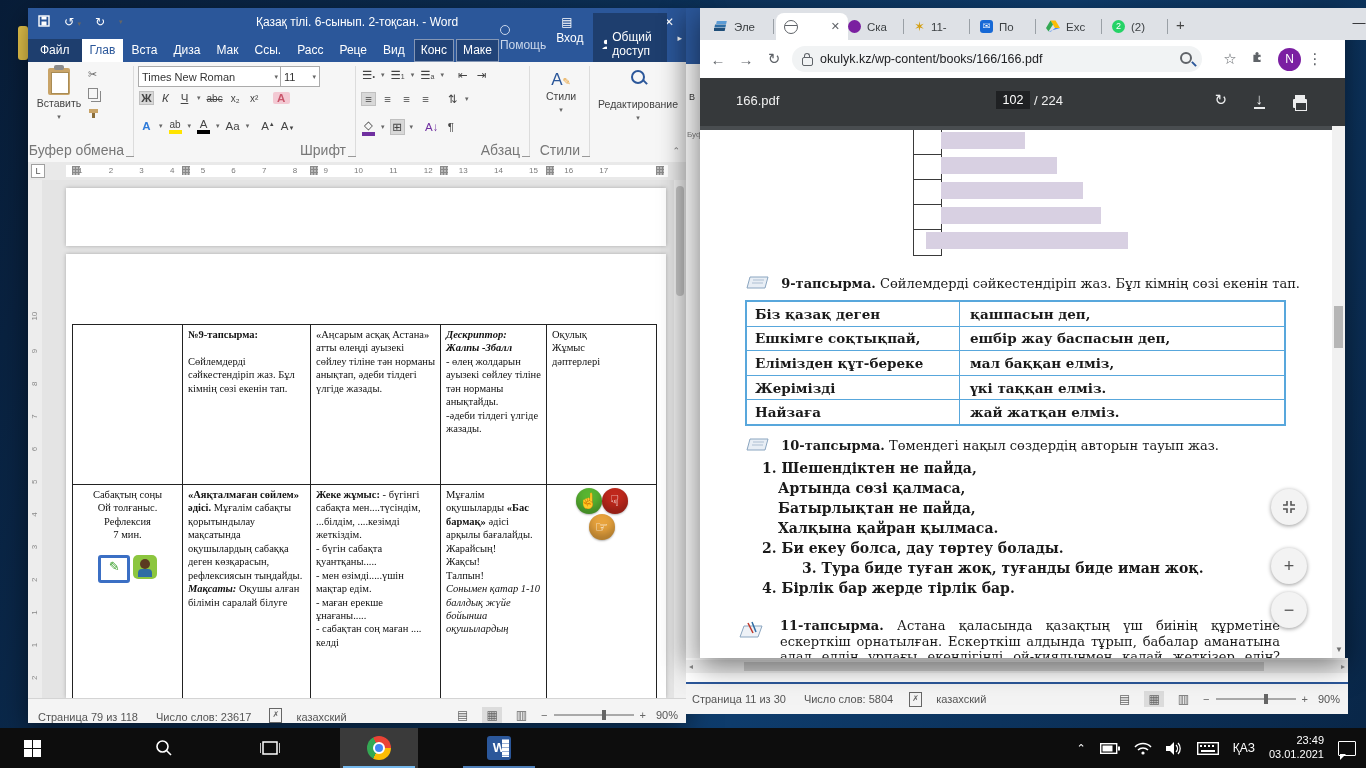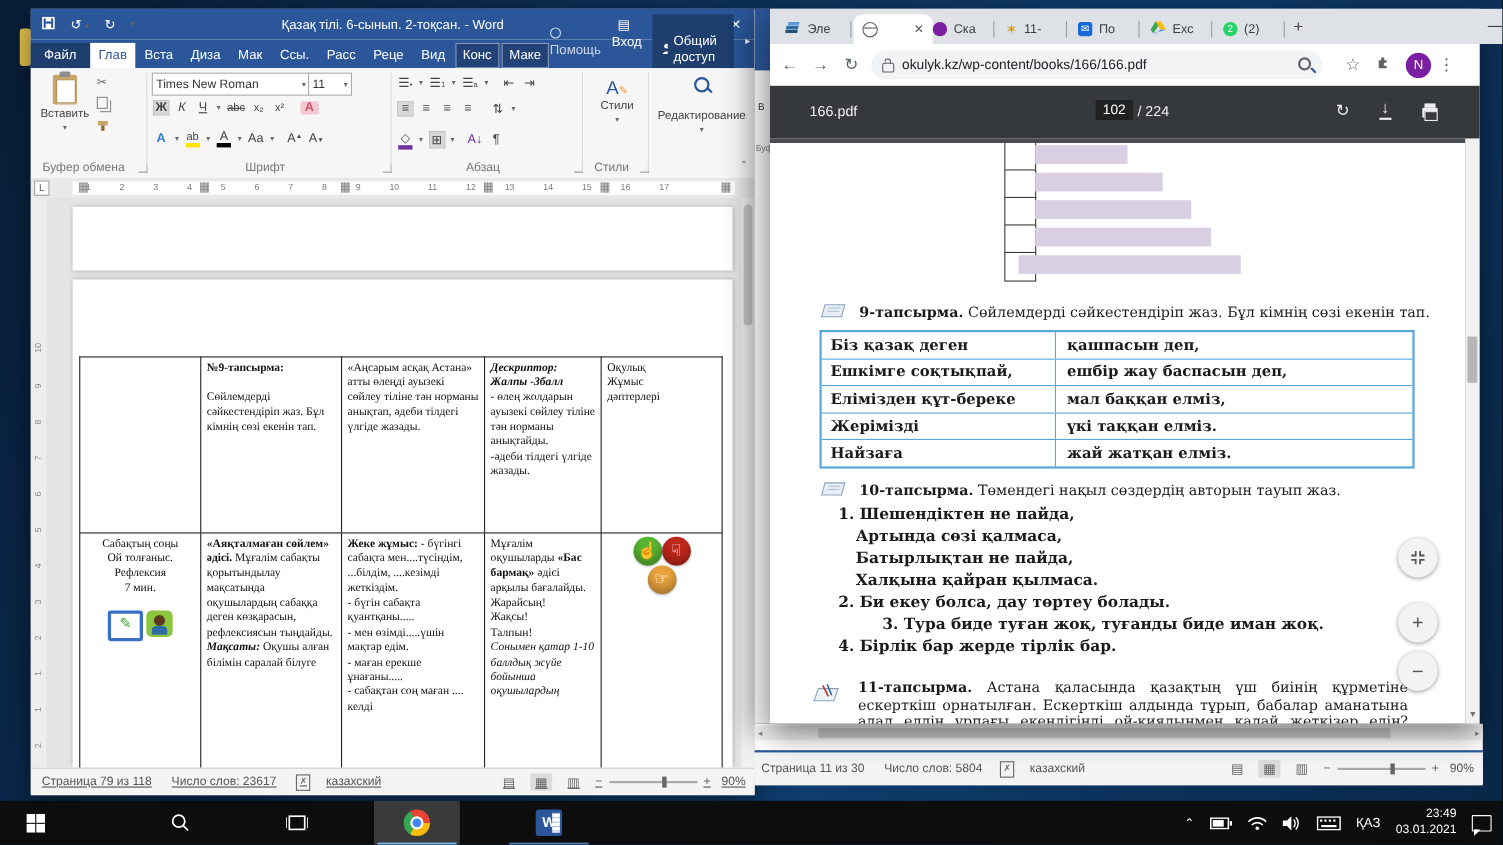--- a/index.html
+++ b/index.html
@@ -25,21 +25,21 @@
   .wtab{padding:4px 8px 5px 8px;white-space:nowrap;}
   .wtab.file{background:#1e3e6e;padding:4px 12px 5px 12px;}
   .wtab.active{background:#fff;color:#2b579a;}
   .wtab.ctx{background:rgba(0,0,0,.22);border:1px solid rgba(255,255,255,.45);padding:3px 6px 4px 6px;margin:0 1px;}
   .wtabs .right{margin-left:auto;display:flex;align-items:center;gap:10px;padding-right:4px;}
   .sharebtn{background:#1e3e6e;padding:17px 8px 4px 8px;display:flex;gap:5px;align-items:center;}
   
   .ribbon{left:0;top:54px;width:658px;height:100px;background:#f6f6f6;border-bottom:1px solid #d4d4d4;
     font-size:10px;color:#444;}
   .rgroup{position:absolute;top:0;height:82px;}
-  .rlabel{position:absolute;bottom:-14px;left:0;right:10px;text-align:center;color:#777;font-size:11px;white-space:nowrap;}
+  .rlabel{position:absolute;bottom:-14px;left:0;right:10px;text-align:right;color:#777;font-size:14px;white-space:nowrap;}
   .dlg{position:absolute;bottom:-13px;right:0;width:7px;height:7px;border:1px solid #999;border-top:none;border-left:none;}
   .rsep{position:absolute;top:4px;width:1px;height:90px;background:#dcdcdc;}
   .pastebtn{position:absolute;left:8px;top:4px;width:46px;height:74px;text-align:center;font-size:10.5px;color:#444;}
   .clipb{width:22px;height:27px;margin:2px auto;background:#c9a468;border-radius:2px;position:relative;}
   .clipb:before{content:"";position:absolute;left:3px;top:4px;width:16px;height:20px;background:#fff;border:1px solid #a98c55;}
   .clipb:after{content:"";position:absolute;left:6px;top:-3px;width:10px;height:5px;background:#8c8c8c;border-radius:2px;}
   .minicol{position:absolute;left:60px;top:6px;display:flex;flex-direction:column;gap:7px;font-size:11px;color:#666;}
   .fontbox{position:absolute;height:19px;border:1px solid #ababab;background:#fff;font-size:11px;color:#333;
     display:flex;align-items:center;padding:0 3px;white-space:nowrap;}
   .frow{position:absolute;display:flex;align-items:center;gap:6px;font-size:11.5px;color:#444;}
@@ -70,21 +70,21 @@
   .page{position:absolute;left:38px;width:600px;background:#fff;box-shadow:0 0 4px rgba(0,0,0,.25);}
   .wscroll{position:absolute;right:0;top:0;width:12px;height:518px;background:#f1f1f1;}
   .wscroll .thumb{position:absolute;left:2px;top:6px;width:8px;height:110px;background:#c6c6c6;border-radius:4px;}
   .wdoct{border-collapse:collapse;table-layout:fixed;font-family:"Liberation Serif","DejaVu Serif",serif;
     font-size:10.5px;line-height:1.28;color:#111;}
   .wdoct td{border:1px solid #222;vertical-align:top;padding:3px 5px;overflow:hidden;}
   .thumbico{display:inline-block;width:26px;height:26px;border-radius:50%;color:#fff;text-align:center;
     line-height:26px;font-size:15px;box-shadow:inset 0 -6px 8px rgba(0,0,0,.25),0 1px 2px rgba(0,0,0,.3);}
   
   .wstatus{left:0;top:690px;width:658px;height:24px;background:#f4f4f4;border-top:1px solid #d4d4d4;
-    font-size:11px;color:#555;display:flex;align-items:center;text-decoration:underline;}
+    font-size:11px;color:#555;display:flex;align-items:flex-end;}
   .wstatus .sright{margin-left:auto;display:flex;align-items:center;gap:10px;padding-right:8px;}
   .viewico{font-size:12px;color:#666;padding:1px 4px;}
   .viewico.on{background:#dcdcdc;}
   .zslider{display:flex;align-items:center;gap:6px;color:#666;}
   .zline{position:relative;width:80px;height:2px;background:#a9a9a9;}
   .zthumb{position:absolute;left:48px;top:-4px;width:4px;height:10px;background:#666;}
   .proof{display:inline-block;width:11px;height:13px;border:1px solid #666;font-size:8px;line-height:12px;text-align:center;color:#666;}
   
   .chrome{left:700px;top:8px;width:645px;height:650px;background:#fff;}
   .tabstrip{left:0;top:0;width:759px;height:32px;background:#dee1e6;}

